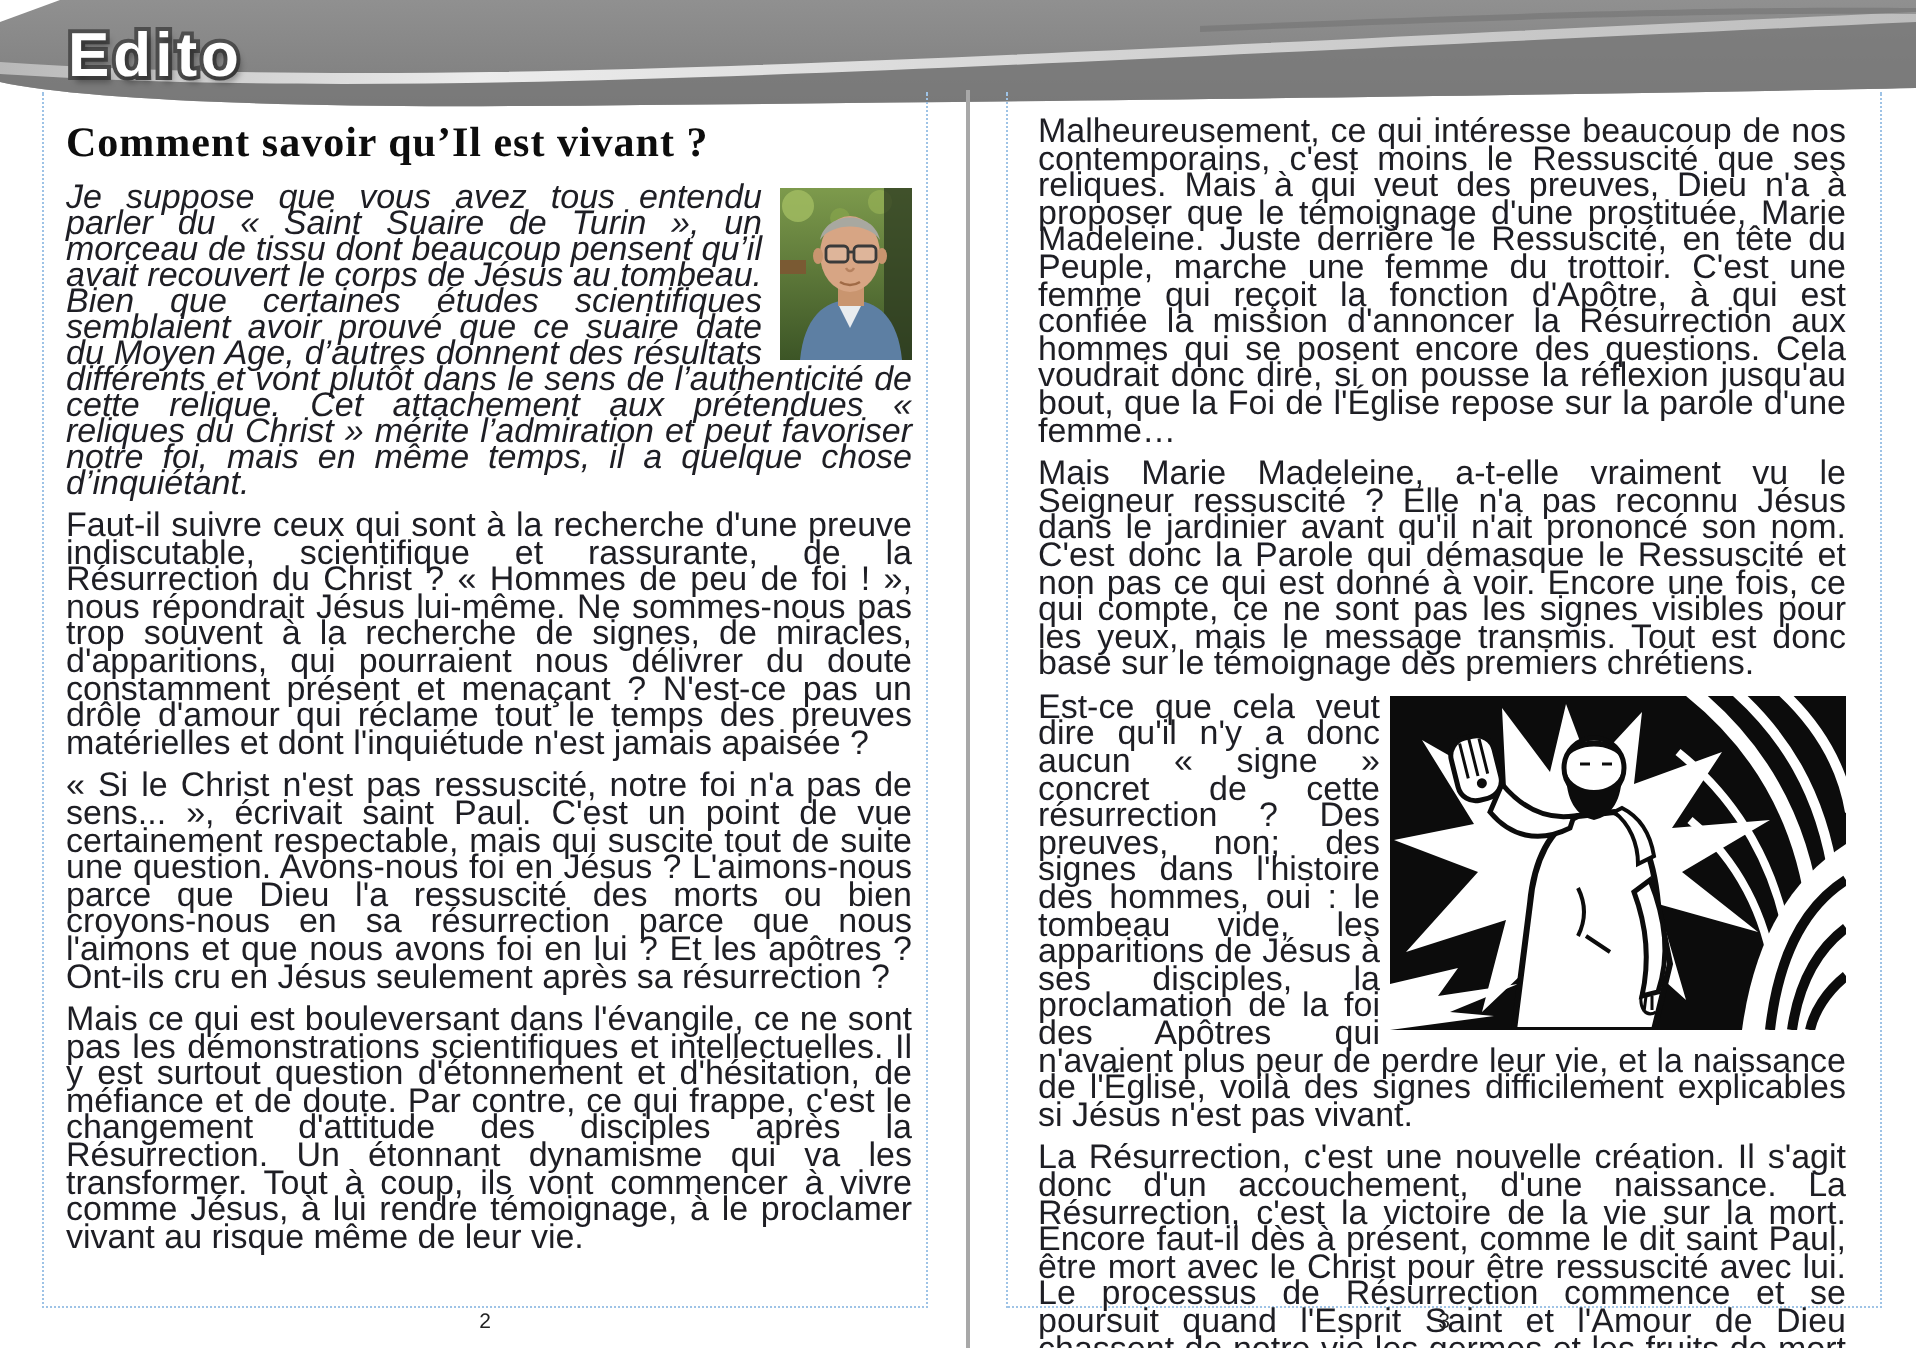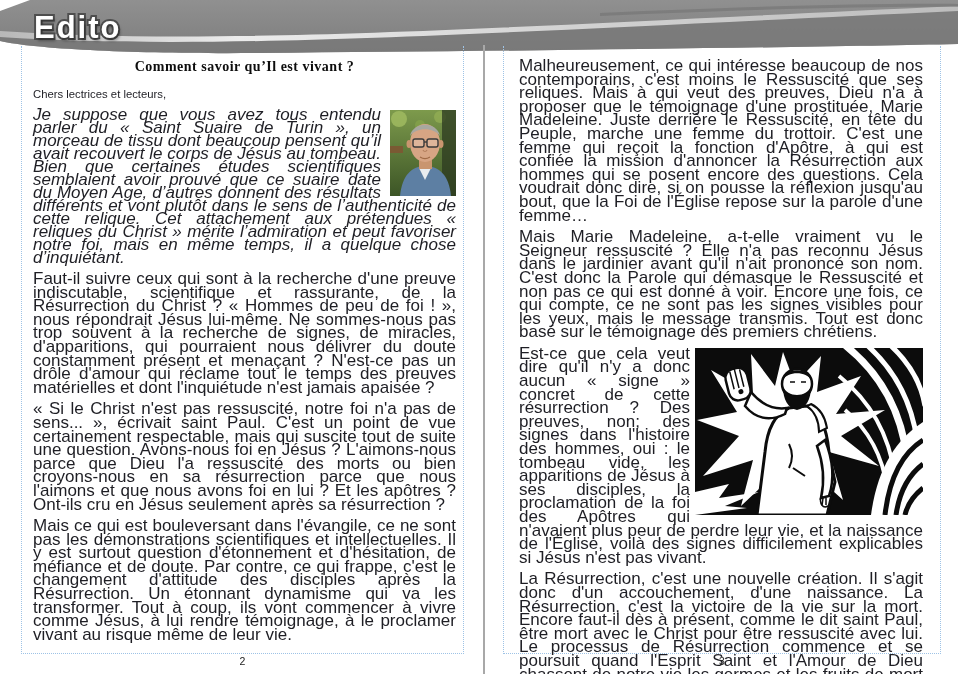--- a/index.html
+++ b/index.html
@@ -23,23 +23,23 @@
           border-bottom:1px dotted #9ec3e6; background:transparent; }
   .page-left  { left:21px;  width:443px; padding:0 7px 0 11px; }
   .page-right { left:503px; width:438px; padding:0 17px 0 15px; }
   .divider { position:absolute; left:483px; top:45px; width:2px; height:629px; background:#a8a8a8; }
 
   .page-number { position:absolute; top:655px; font-size:10.5px; color:#222; text-align:center; }
   .page-number.left  { left:21px;  width:443px; }
   .page-number.right { left:503px; width:438px; }
 
   
-  .doc-title { margin-top:13px; text-align:center;
+  .doc-title { margin-top:13px; text-align:left;
                font-family:"Liberation Serif", serif; font-weight:bold;
-               font-size:14px; color:#0d0d0d; letter-spacing:0.5px; }
+               font-size:21px; color:#0d0d0d; letter-spacing:0.5px; }
   .salutation { margin-top:13px; font-size:11.3px; }
   p.body { margin-top:8px; font-size:17px; line-height:13.6px; text-align:justify; }
   p.intro { font-weight:normal; font-style:italic; line-height:13px; }
   .closing { margin-top:11px; font-size:11.3px; }
   .signature { margin-top:13px; font-size:16px; font-weight:bold; font-style:italic; text-align:right; }
 
   
   .priest-photo { float:right; width:66px; height:86px; margin:2px 0 3px 9px; }
   .priest-photo svg { display:block; width:66px; height:86px; }
   .jesus-illustration { float:right; width:228px; height:167px; margin:1px 0 4px 5px; }
@@ -71,21 +71,20 @@
       <path d="M600,13 C760,6 880,3 958,4 L958,7 C880,6 760,9 600,16 Z" fill="#6d6d6d" opacity="0.5"></path>
       <path d="M0,0 L30,0 L0,11 Z" fill="#ffffff"></path>
     </svg>
     <div class="edito-title">Edito</div>
   </div>
 
   <div class="divider"></div>
 
   <div class="page page-left">
     <div class="doc-title">Comment savoir qu’Il est vivant ?</div>
-    <div class="salutation">Chers lectrices et lecteurs,</div>
 
     <p class="body intro">
       <span class="priest-photo">
           <svg viewBox="0 0 66 86">
         <defs>
           <linearGradient id="gLeaf" x1="0" y1="0" x2="0" y2="1">
             <stop offset="0" stop-color="#7d9a4c"></stop>
                 <stop offset="1" stop-color="#3c5526"></stop>
           </linearGradient>
         </defs>

